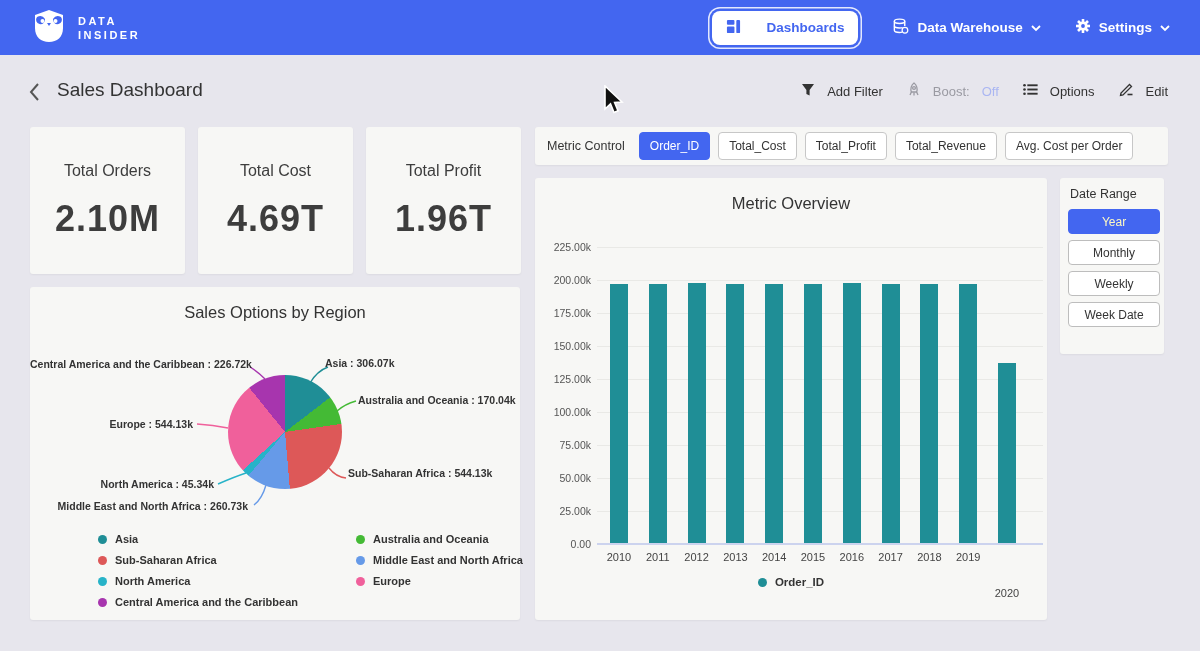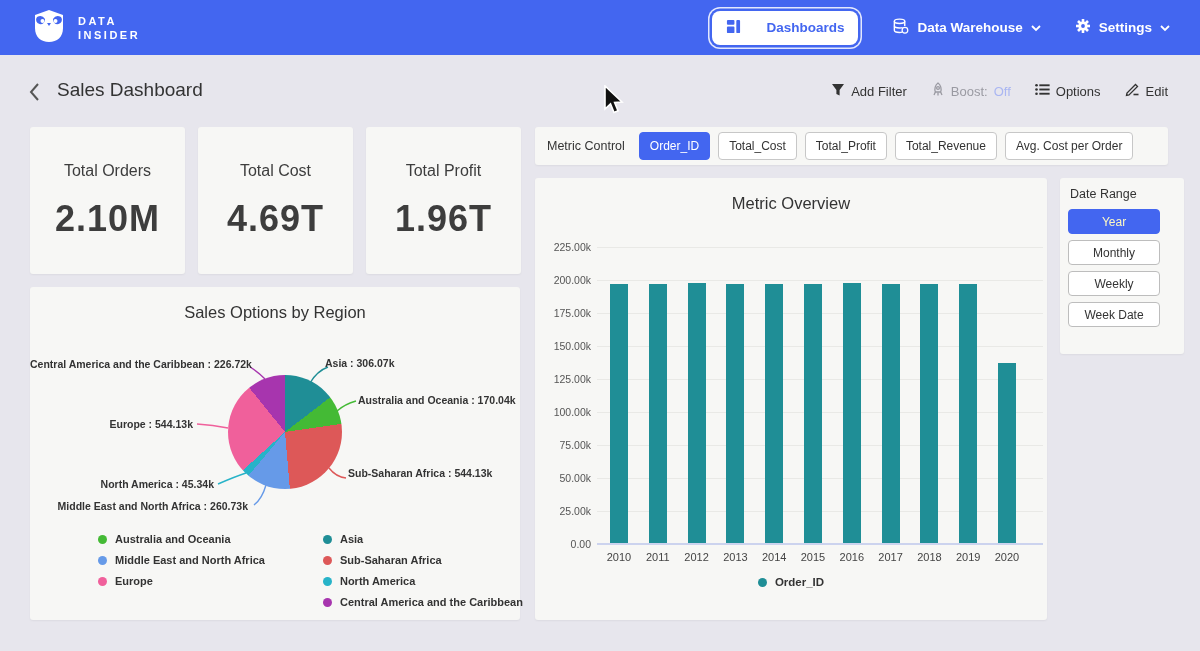--- a/index.html
+++ b/index.html
@@ -13,39 +13,39 @@
   .brand { display:flex; align-items:center; gap:10px; }
   .brand-text { color:#fff; font-size:11px; font-weight:bold; letter-spacing:2.5px; line-height:14px; }
   .nav-right { display:flex; align-items:center; gap:34px; }
   .nav-item { display:flex; align-items:center; gap:8px; color:#fff; font-size:13.5px; font-weight:bold; cursor:pointer; }
   .pill { background:#fff; color:#4366f0; border:none; border-radius:8px; padding:8px 14px;
           display:flex; align-items:center; gap:25px; font-size:13.5px; font-weight:bold; cursor:pointer;
           box-shadow:0 0 0 2.5px #4366f0, 0 0 0 4px rgba(255,255,255,.85); }
   .hdr-back { position:absolute; left:28px; top:82px; cursor:pointer; }
   .hdr-title { position:absolute; left:57px; top:79px; font-size:19px; font-weight:500; color:#333; }
   .hdr-actions { position:absolute; right:32px; top:82px; display:flex; align-items:center; gap:24px; }
-  .hdr-act { display:flex; align-items:center; gap:6px; font-size:13px; font-weight:500; color:#333; cursor:pointer; }
+  .hdr-act { display:flex; align-items:center; gap:12px; font-size:13px; font-weight:500; color:#333; cursor:pointer; }
   .hdr-act.muted { color:#9a9aa2; }
   .boost-off { color:#aab6f2; }
 
   
   .card { position:absolute; background:#f7f7f5; border-radius:3px; box-shadow:0 1px 2px rgba(0,0,0,.05); }
   .kpi { width:155px; height:147px; top:127px; display:flex; flex-direction:column; align-items:center; justify-content:center; gap:18px; }
   .kpi-label { font-size:16px; color:#3d3d3d; }
   .kpi-value { font-size:36px; font-weight:bold; color:#3d3d3d; letter-spacing:1px; }
 
   
   .metricbar { left:535px; top:127px; width:633px; height:38px; display:flex; align-items:center; gap:8px; padding:8px 12px; }
   .metricbar-label { font-size:12.5px; color:#333; margin-right:6px; }
   .mbtn { background:#fff; border:1px solid #c7c7c7; border-radius:4px; padding:6px 10px; font-size:12px;
           color:#333; font-family:inherit; cursor:pointer; white-space:nowrap; }
   .mbtn.sel { background:#4366f0; border-color:#4366f0; color:#fff; }
 
   
-  .datecard { left:1060px; top:178px; width:124px; height:176px; padding:9px 8px; }
+  .datecard { left:1060px; top:178px; width:104px; height:176px; padding:9px 8px; }
   .datecard-label { font-size:12.5px; color:#333; margin-bottom:8px; padding-left:2px; }
   .dbtn { display:block; width:92px; height:25px; margin-bottom:6px; background:#fff; border:1px solid #bdbdbd;
           border-radius:4px; font-size:12px; color:#333; font-family:inherit; cursor:pointer; }
   .dbtn.sel { background:#4366f0; border-color:#4366f0; color:#fef9c3; }
 
   
   .piecard { left:30px; top:287px; width:490px; height:333px; }
   .chart-title { position:absolute; left:0; top:16px; width:100%; text-align:center; font-size:16.5px; color:#333; }
   .pie-circle { position:absolute; left:198px; top:88px; width:114px; height:114px; border-radius:50%; }
   .pie-label { position:absolute; font-size:10.5px; font-weight:bold; color:#333; white-space:nowrap; }
@@ -234,50 +234,50 @@
 
     <div class="pie-label" style="left:295px; top:70px">Asia : 306.07k</div>
     <div class="pie-label" style="left:328px; top:107px">Australia and Oceania : 170.04k</div>
     <div class="pie-label" style="left:318px; top:180px">Sub-Saharan Africa : 544.13k</div>
     <div class="pie-label" style="left:0; width:218px; text-align:right; top:213px">Middle East and North Africa : 260.73k</div>
     <div class="pie-label" style="left:0; width:184px; text-align:right; top:191px">North America : 45.34k</div>
     <div class="pie-label" style="left:0; width:163px; text-align:right; top:131px">Europe : 544.13k</div>
     <div class="pie-label" style="left:0; width:211px; text-align:right; top:71px">Central America and the Caribbean : 226.72k</div>
 
     <div class="legend">
+      <div class="legend-col" id="pie-legend-col-0">
+          <div class="legend-item">
+            <span class="dot" style="background: rgb(31, 142, 150);"></span>
+            <span>Asia</span>
+          </div>
+          <div class="legend-item">
+            <span class="dot" style="background: rgb(221, 88, 88);"></span>
+            <span>Sub-Saharan Africa</span>
+          </div>
+          <div class="legend-item">
+            <span class="dot" style="background: rgb(39, 179, 200);"></span>
+            <span>North America</span>
+          </div>
+          <div class="legend-item">
+            <span class="dot" style="background: rgb(167, 53, 174);"></span>
+            <span>Central America and the Caribbean</span>
+          </div>
+        </div>
       <div class="legend-col" id="pie-legend-col-1">
           <div class="legend-item">
             <span class="dot" style="background: rgb(68, 186, 53);"></span>
             <span>Australia and Oceania</span>
           </div>
           <div class="legend-item">
             <span class="dot" style="background: rgb(102, 154, 232);"></span>
             <span>Middle East and North Africa</span>
           </div>
           <div class="legend-item">
             <span class="dot" style="background: rgb(240, 96, 155);"></span>
             <span>Europe</span>
-          </div>
-        </div>
-      <div class="legend-col" id="pie-legend-col-0">
-          <div class="legend-item">
-            <span class="dot" style="background: rgb(31, 142, 150);"></span>
-            <span>Asia</span>
-          </div>
-          <div class="legend-item">
-            <span class="dot" style="background: rgb(221, 88, 88);"></span>
-            <span>Sub-Saharan Africa</span>
-          </div>
-          <div class="legend-item">
-            <span class="dot" style="background: rgb(39, 179, 200);"></span>
-            <span>North America</span>
-          </div>
-          <div class="legend-item">
-            <span class="dot" style="background: rgb(167, 53, 174);"></span>
-            <span>Central America and the Caribbean</span>
           </div>
         </div>
     </div>
   </div>
 
   <div class="card barcard">
     <div class="chart-title">Metric Overview</div>
     <div class="plot" id="bar-plot">
         <div class="gridline base" style="bottom: 0px;"></div>
         <div class="ylab" style="bottom: -5px;">0.00</div>
@@ -313,21 +313,21 @@
         <div class="xlab" style="left: 196px;">2015</div>
         <div class="bar" style="left: 245.8px; height: 259.908px; background: rgb(31, 142, 150);"></div>
         <div class="xlab" style="left: 234.8px;">2016</div>
         <div class="bar" style="left: 284.6px; height: 258.984px; background: rgb(31, 142, 150);"></div>
         <div class="xlab" style="left: 273.6px;">2017</div>
         <div class="bar" style="left: 323.4px; height: 258.72px; background: rgb(31, 142, 150);"></div>
         <div class="xlab" style="left: 312.4px;">2018</div>
         <div class="bar" style="left: 362.2px; height: 258.852px; background: rgb(31, 142, 150);"></div>
         <div class="xlab" style="left: 351.2px;">2019</div>
         <div class="bar" style="left: 401px; height: 180.048px; background: rgb(31, 142, 150);"></div>
-        <div class="xlab" style="left: 390px;">2020</div>
+        <div class="xlab" style="left: 390px; margin-top: 36px;">2020</div>
       </div>
     <div class="bar-legend">
       <span class="dot" id="bar-legend-dot" style="background: rgb(31, 142, 150);"></span>
       <span>Order_ID</span>
     </div>
   </div>
 
   <div class="card datecard">
     <div class="datecard-label">Date Range</div>
     <button class="dbtn sel">Year</button>

